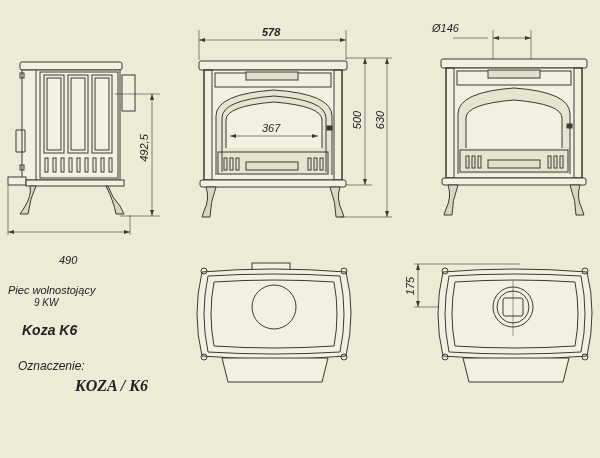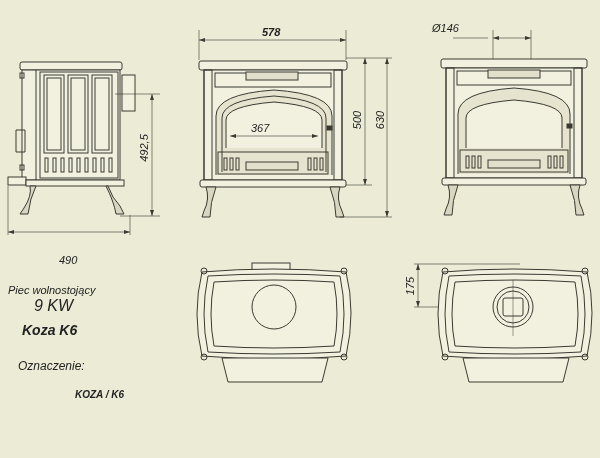--- a/index.html
+++ b/index.html
@@ -2,23 +2,23 @@
 <html><head>
 <meta charset="utf-8">
 <style>
   html, body { margin:0; padding:0; }
   body { width:600px; height:458px; background:#ecebd6; position:relative; overflow:hidden;
          font-family:"Liberation Sans", sans-serif; }
   svg.drawing { position:absolute; left:0; top:0; }
   .lbl { position:absolute; font-style:italic; color:#222; white-space:nowrap; }
   .title1 { left:8px; top:264px; font-size:11px;margin-top:20px; }
   .title2 { left:22px; top:278px; font-size:14px; font-weight:bold;margin-top:44px; }
-  .title3 { left:34px; top:297px; font-size:16px; }
+  .title3 { left:34px; top:297px; font-size:10px; }
   .mark1 { left:18px; top:359px; font-size:12px; }
-  .mark2 { left:75px; top:389px; font-size:10px; font-weight:bold; }
+  .mark2 { left:75px; top:377px; font-size:16px; font-weight:bold;font-family:Liberation Serif, serif; }
   .dim { position:absolute; font-style:italic; font-size:11px; color:#222; white-space:nowrap; }
   .vert { transform:rotate(-90deg); transform-origin:center; }
 </style>
 </head>
 <body>
 
 <svg class="drawing" width="600" height="458" viewBox="0 0 600 458">
   <g fill="none" stroke="#3a3a32" stroke-width="1">
 
     <g>
@@ -162,21 +162,21 @@
         <circle cx="585" cy="271" r="3"></circle>
       <circle cx="445" cy="357" r="3"></circle>
         <circle cx="585" cy="357" r="3"></circle>
     </g>
   </g>
 </svg>
 
 <div class="dim" style="left:59px; top:218px;margin-top:36px;">490</div>
 <div class="dim vert" style="left:130px; top:142px;">492,5</div>
 <div class="dim" style="left:262px; top:26px;font-weight:bold;">578</div>
-<div class="dim" style="left:251px; top:122px;">367</div>
+<div class="dim" style="left:262px; top:122px;">367</div>
 <div class="dim vert" style="left:348px; top:114px;">500</div>
 <div class="dim vert" style="left:371px; top:114px;">630</div>
 <div class="dim" style="left:432px; top:22px;">Ø146</div>
 <div class="dim vert" style="left:401px; top:280px;">175</div>
 
 <div class="lbl title1">Piec wolnostojący</div>
 <div class="lbl title2">Koza K6</div>
 <div class="lbl title3">9 KW</div>
 <div class="lbl mark1">Oznaczenie:</div>
 <div class="lbl mark2">KOZA / K6</div>

